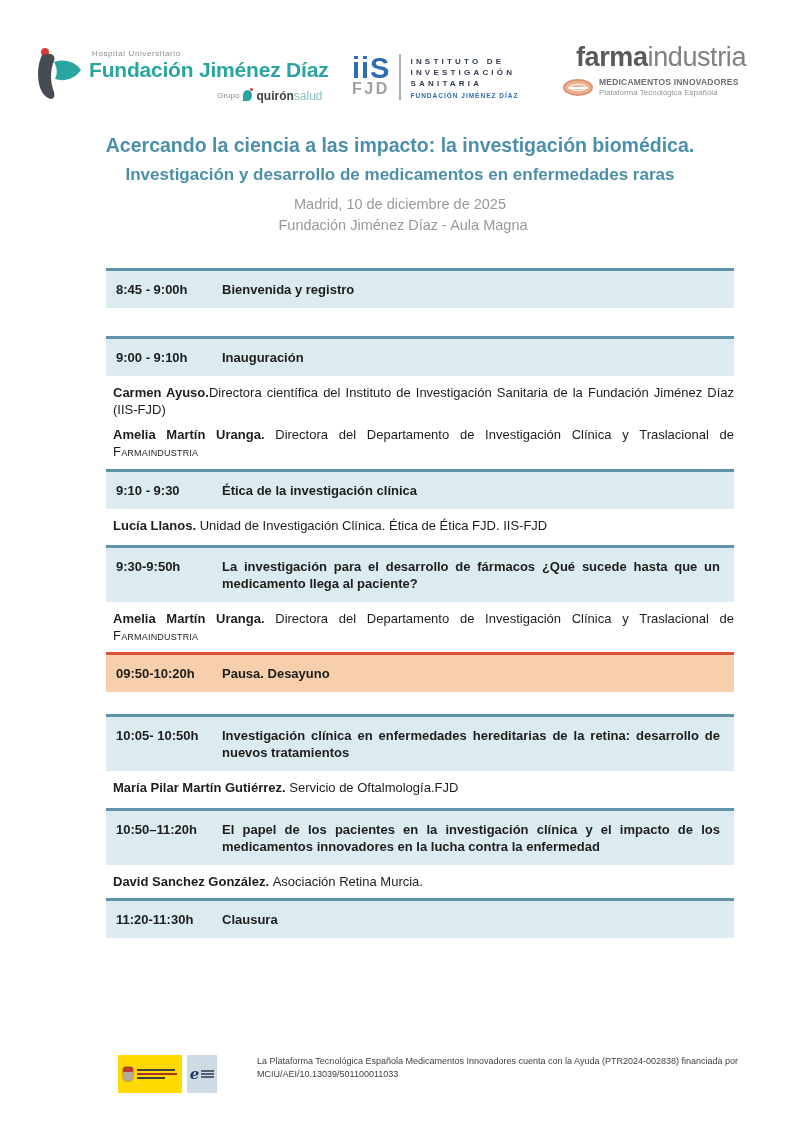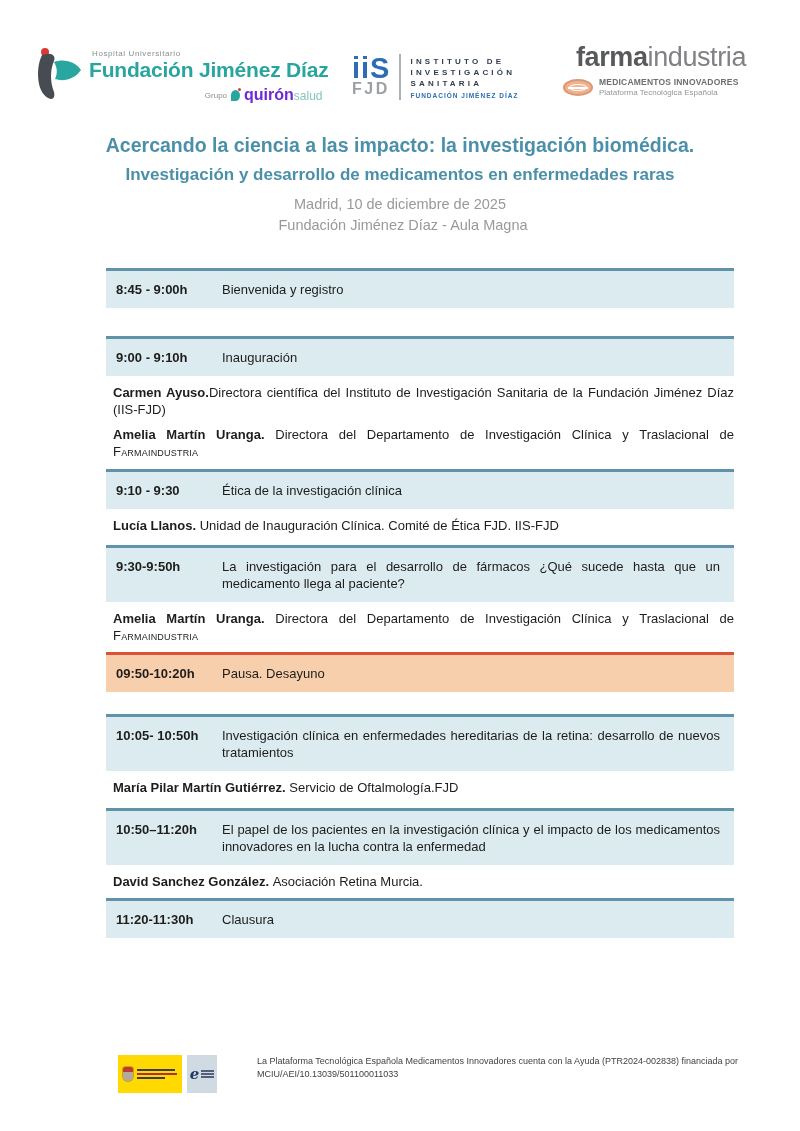--- a/index.html
+++ b/index.html
@@ -10,21 +10,21 @@
 
   
   .logo-fjd { position:absolute; top:46px; left:28px; display:flex; }
   .fjd-text { margin-left:5px; }
   .fjd-hospital { font-size:8px; color:#8a8c8e; letter-spacing:0.6px; margin:3px 0 0 3px; }
   .fjd-name { font-size:21px; font-weight:bold; color:#29a5a0; letter-spacing:-0.2px; line-height:24px; }
   .fjd-grupo { display:flex; align-items:center; justify-content:flex-end; gap:4px; margin-top:4px; padding-right:6px; }
   .grupo-label { font-size:8px; color:#8a8c8e; }
   .q-mark { position:relative; width:9px; height:11px; background:#29a5a0; border-radius:50% 50% 50% 0; display:inline-block; }
   .q-mark::before { content:""; position:absolute; top:-2px; right:-1px; width:3px; height:3px; background:#d93a35; border-radius:50%; }
-  .q-bold { font-size:16px; font-weight:bold; color:#6d28d9; }
+  .q-bold { font-size:12px; font-weight:bold; color:#404040; }
   .q-light { font-size:12px; color:#86c3bd; }
 
   .logo-iis { position:absolute; top:54px; left:352px; display:flex; align-items:center; }
   .iis-acronym { text-align:left; margin-right:9px; }
   .iis-top { font-size:29px; font-weight:bold; color:#2e6db4; line-height:24px; letter-spacing:1px; }
   .iis-bottom { font-size:16px; font-weight:bold; color:#9ba0a3; line-height:18px; letter-spacing:2.5px; }
   .iis-divider { width:2px; height:46px; background:#aab0b3; margin-right:9px; }
   .iis-line { font-size:8px; font-weight:bold; color:#323c4e; letter-spacing:3.2px; line-height:11px; white-space:nowrap; }
   .iis-line4 { font-size:6.5px; font-weight:bold; color:#2e6db4; letter-spacing:1px; margin-top:3px; white-space:nowrap; }
 
@@ -43,21 +43,21 @@
   .event-title { font-size:19.5px; font-weight:bold; color:#4b8fa9; line-height:25px; }
   .event-subtitle { font-size:17px; font-weight:bold; color:#4b8fa9; line-height:22px; margin-top:6px; }
   .event-date { font-size:14.5px; color:#97999c; line-height:19px; margin-top:9px; }
   .event-venue { font-size:14.5px; color:#97999c; line-height:19px; margin-top:2px;padding-left:6px; }
 
   
   .agenda { position:absolute; top:268px; left:106px; width:628px; }
   .bar { display:flex; border-top:3px solid #6093a9; background:#dcebf0; padding:10px; box-sizing:border-box; }
   .bar.break { border-top-color:#dd5236; background:#f8cfad; }
   .bar-time { width:106px; flex:none; font-weight:bold; font-size:13px; line-height:17px; }
-  .bar-title { flex:1; font-weight:normal; font-size:13px; line-height:17px; text-align:justify; padding-right:4px; }
+  .bar-title { flex:1; font-weight:bold; font-size:13px; line-height:17px; text-align:justify; padding-right:4px; }
   .speaker { margin:8px 0 0 7px; font-size:13px; line-height:17px; text-align:justify; color:#1d1d1b; }
   .sp-name { font-weight:bold; }
   .sp-org { font-variant:small-caps; letter-spacing:0.2px; }
   .mt8{margin-top:8px}.mt9{margin-top:9px}.mt11{margin-top:11px}.mt12{margin-top:12px}.mt22{margin-top:22px}.mt28{margin-top:28px}
 
   
   .footer-logos { position:absolute; left:118px; top:1055px; display:flex; gap:5px; }
   .gov-box { width:64px; height:38px; background:#ffd900; display:flex; align-items:center; gap:4px; padding:5px; box-sizing:border-box; }
   .shield { width:10px; height:14px; flex:none; background:linear-gradient(#c23b33 38%, #b7a99a 38%); border-radius:2px 2px 4px 4px; box-shadow:0 0 0 0.5px #8a7a20; }
   .gov-lines { flex:1; }
@@ -133,21 +133,21 @@
       <div class="bar-time">9:00 - 9:10h</div>
       <div class="bar-title">Inauguración</div>
     </div>
     <p class="speaker mt8"><span class="sp-name">Carmen Ayuso.</span><span class="sp-role">Directora científica del Instituto de Investigación Sanitaria de la Fundación Jiménez Díaz (IIS-FJD)</span></p>
     <p class="speaker mt8"><span class="sp-name">Amelia Martín Uranga. </span><span class="sp-role">Directora del Departamento de Investigación Clínica y Traslacional de </span><span class="sp-org">Farmaindustria</span></p>
 
     <div class="bar mt9">
       <div class="bar-time">9:10 - 9:30</div>
       <div class="bar-title">Ética de la investigación clínica</div>
     </div>
-    <p class="speaker mt8"><span class="sp-name">Lucía Llanos. </span><span class="sp-role">Unidad de Inauguración Clínica. Comité de Ética FJD. IIS-FJD</span></p>
+    <p class="speaker mt8"><span class="sp-name">Lucía Llanos. </span><span class="sp-role">Unidad de Investigación Clínica. Ética de Ética FJD. IIS-FJD</span></p>
 
     <div class="bar mt11">
       <div class="bar-time">9:30-9:50h</div>
       <div class="bar-title">La investigación para el desarrollo de fármacos ¿Qué sucede hasta que un medicamento llega al paciente?</div>
     </div>
     <p class="speaker mt8"><span class="sp-name">Amelia Martín Uranga. </span><span class="sp-role">Directora del Departamento de Investigación Clínica y Traslacional de </span><span class="sp-org">Farmaindustria</span></p>
 
     <div class="bar break mt8">
       <div class="bar-time">09:50-10:20h</div>
       <div class="bar-title">Pausa. Desayuno</div>

